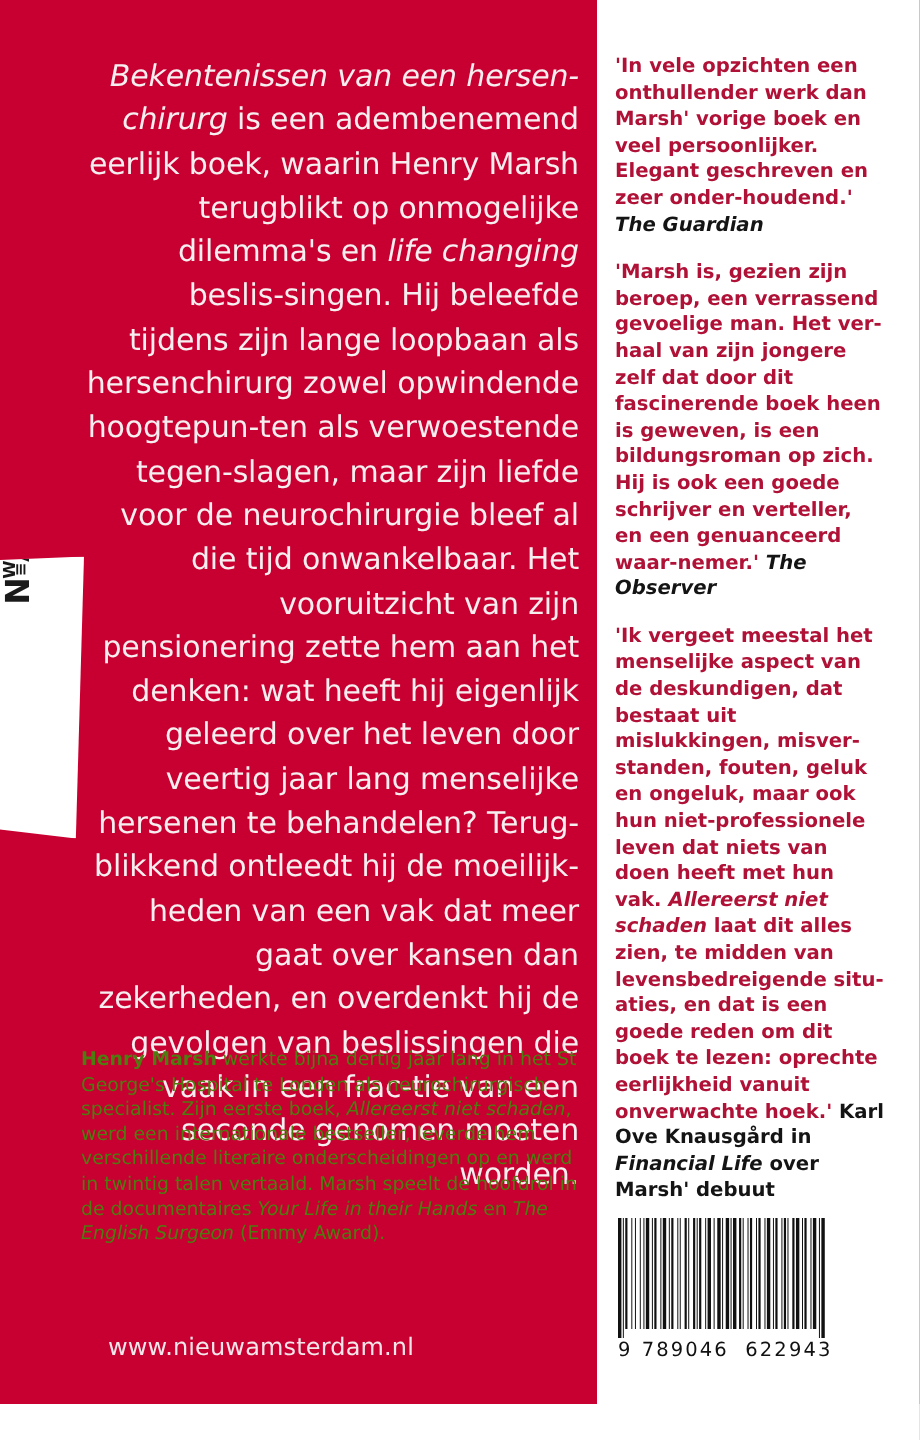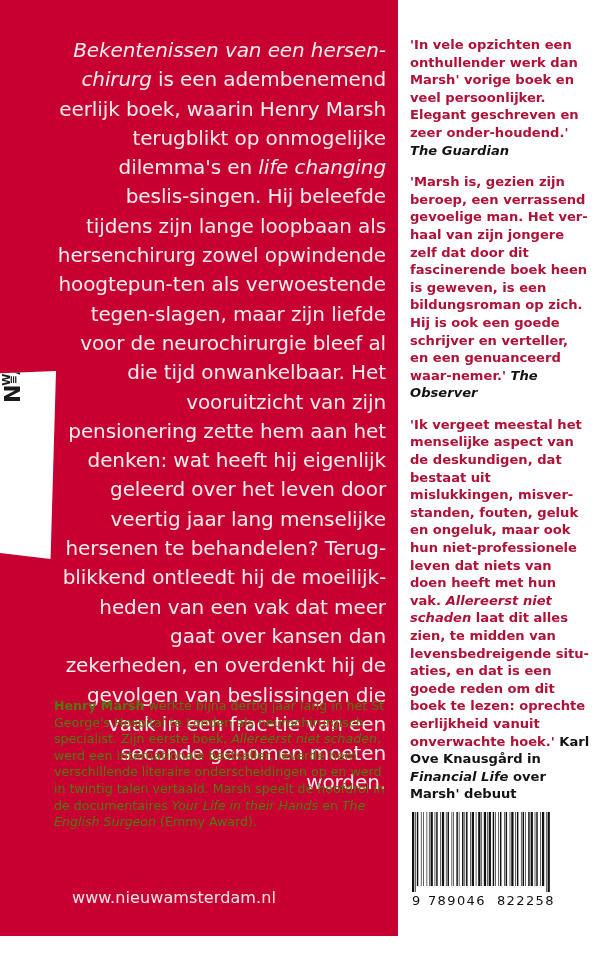--- a/index.html
+++ b/index.html
@@ -252,16 +252,16 @@
         <rect x="112.98" y="0" width="0.66" height="74" fill="#111111"></rect>
         <rect x="116.21" y="0" width="1.46" height="74" fill="#111111"></rect>
         <rect x="118.63" y="0" width="2.27" height="74" fill="#111111"></rect>
         <rect x="122.67" y="0" width="0.66" height="74" fill="#111111"></rect>
         <rect x="124.28" y="0" width="1.46" height="74" fill="#111111"></rect>
         <rect x="128.32" y="0" width="0.66" height="74" fill="#111111"></rect>
         <rect x="129.93" y="0" width="2.27" height="74" fill="#111111"></rect>
         <rect x="133.96" y="0" width="0.66" height="80" fill="#111111"></rect>
         <rect x="135.58" y="0" width="2.27" height="80" fill="#111111"></rect>
       </svg>
-    <div class="isbn"><span class="g1">9</span><span class="g2">789046</span><span class="g3">822258</span></div>
+    <div class="isbn"><span class="g1">9</span><span class="g2">789046</span><span class="g3">622943</span></div>
   </div>
 
 </div>
 
 </body></html>

